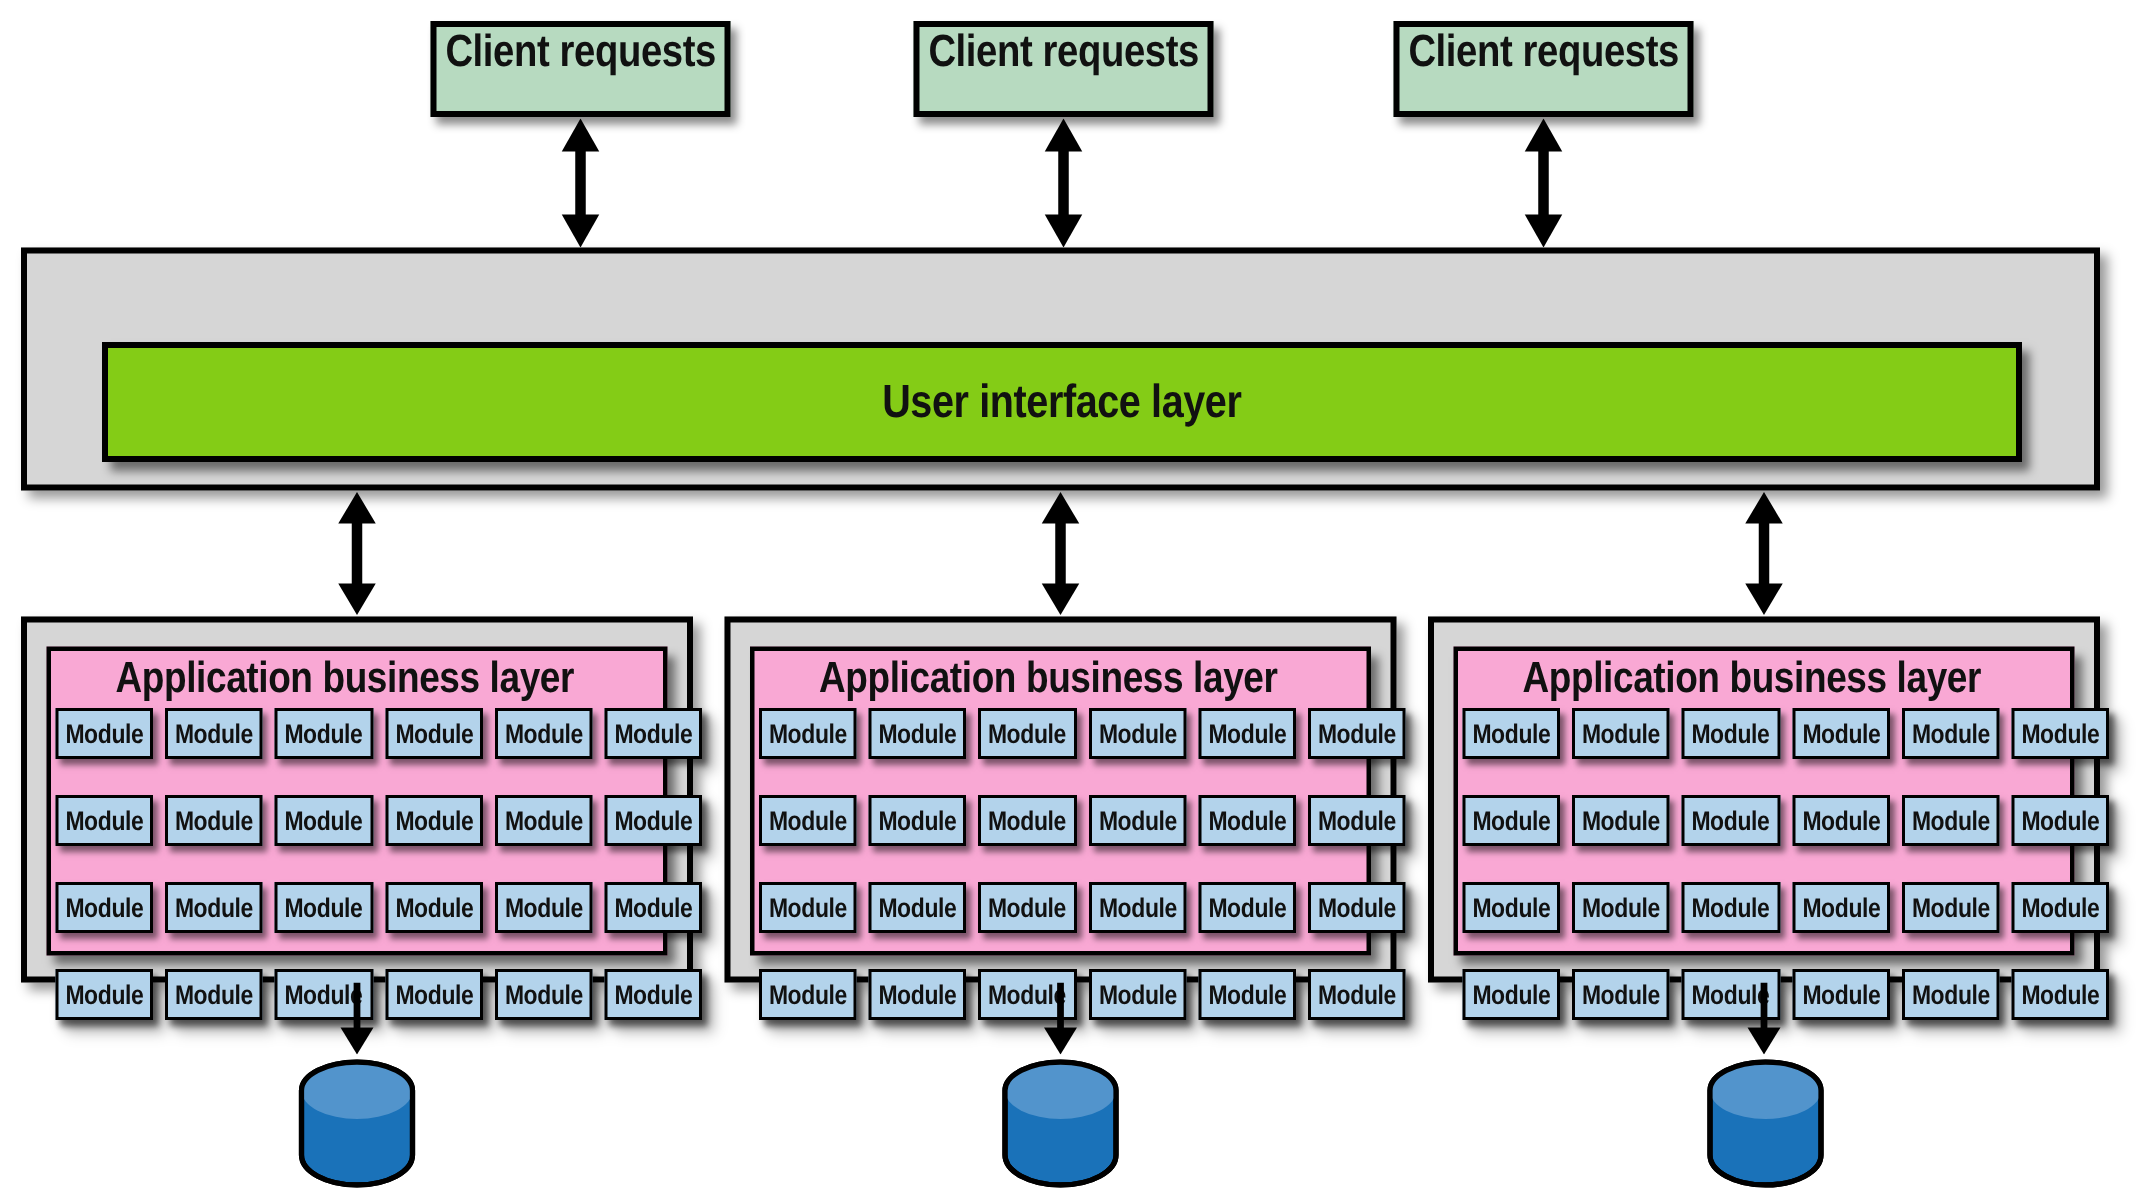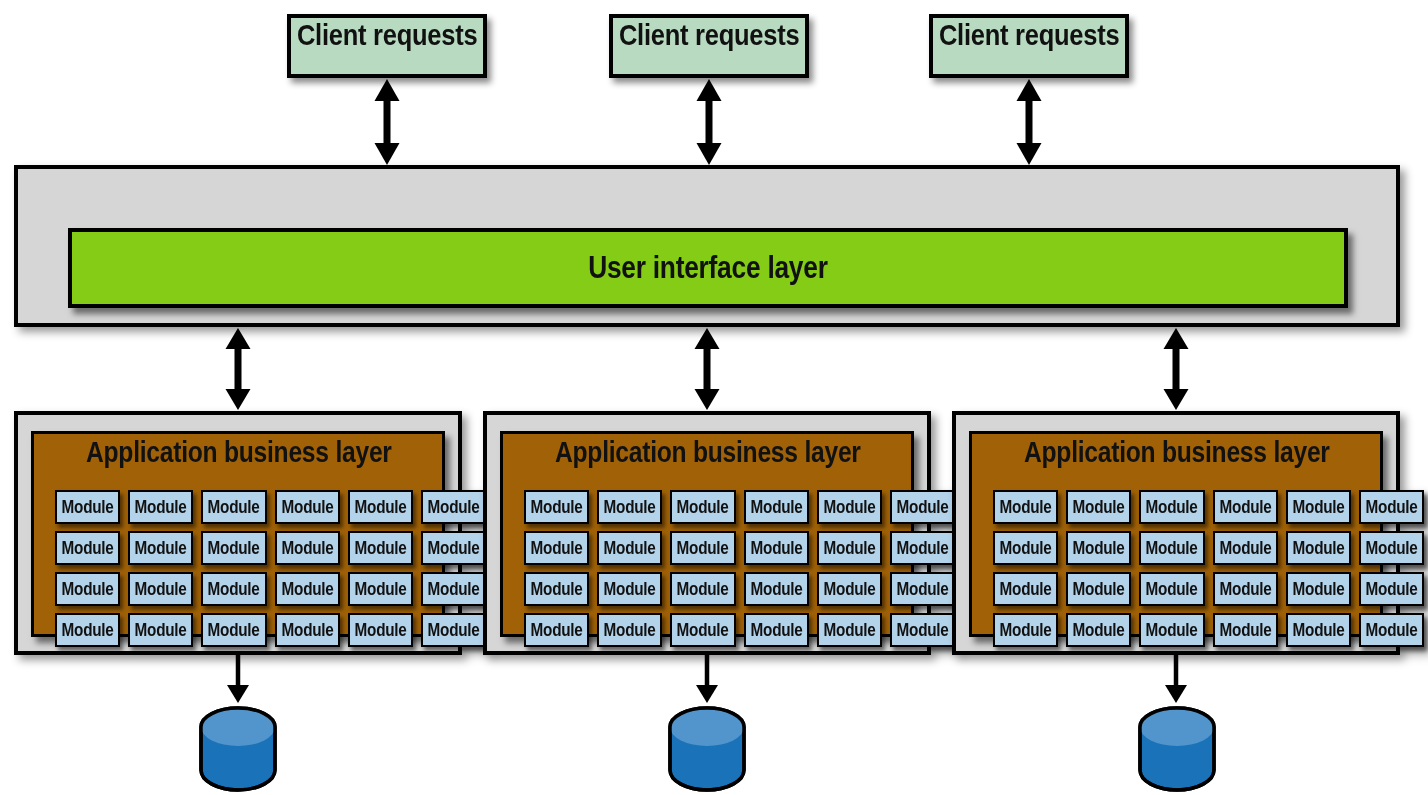--- a/index.html
+++ b/index.html
@@ -41,32 +41,32 @@
   .app-container {
     position: absolute; top: 411px; width: 448px; height: 244px;
     background: #d6d6d6; border: 4px solid #000;
     filter: drop-shadow(5px 5px 4px rgba(0,0,0,0.40));
   }
   .app-container.a1 { left: 14px; }
   .app-container.a2 { left: 483px; }
   .app-container.a3 { left: 952px; }
   .app-inner {
     position: absolute; left: 13px; right: 13px; top: 16px; bottom: 14px;
-    background: #a16207; border: 3px solid #000;
+    background: #f9a8d4; border: 3px solid #000;
     box-shadow: 5px 6px 6px rgba(0,0,0,0.5);
-    padding: 2px 19px 0 21px;
+    padding: 2px 19px 0 3px;
     display: flex; flex-direction: column;
   }
   .app-title {
     text-align: center; font-size: 29px; font-weight: bold; color: #111;
     line-height: 33px; flex: 0 0 auto;
   }
   .module-grid {
     display: grid; grid-template-columns: repeat(6, 1fr);
-    gap: 7px 8px; margin-top: 21px;
+    gap: 24px 8px; margin-top: 3px;
   }
   .module {
     height: 34px; background: #b3d3eb; border: 2px solid #000;
     display: flex; align-items: center; justify-content: center;
     font-size: 18px; font-weight: bold; color: #111;
     box-shadow: 3px 4px 4px rgba(0,0,0,0.5);
   }
 
   
   .arrow { position: absolute; }

